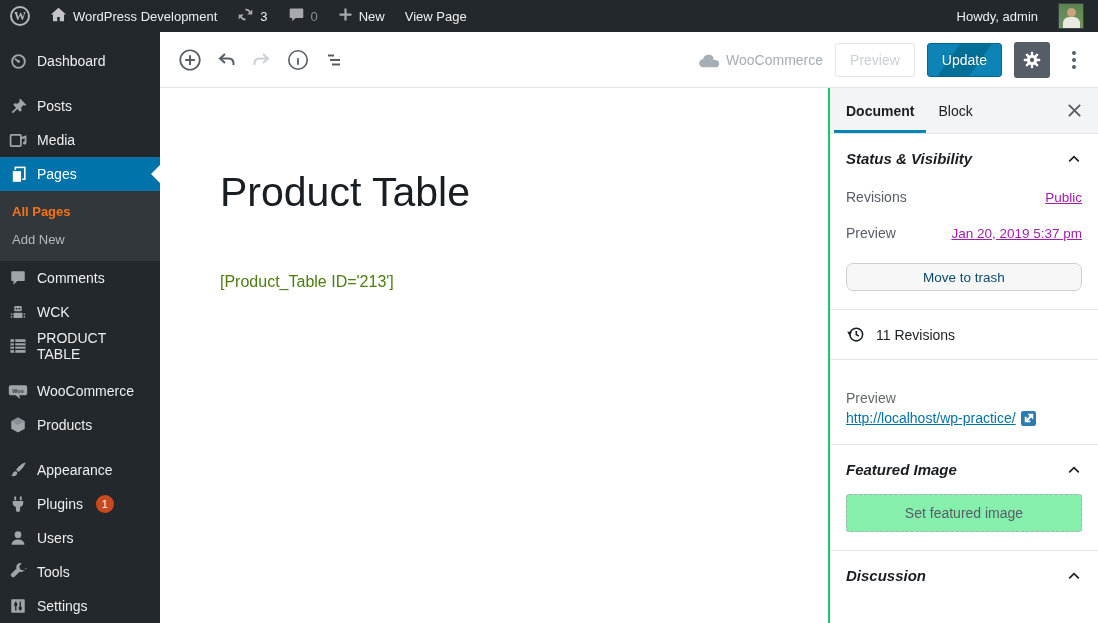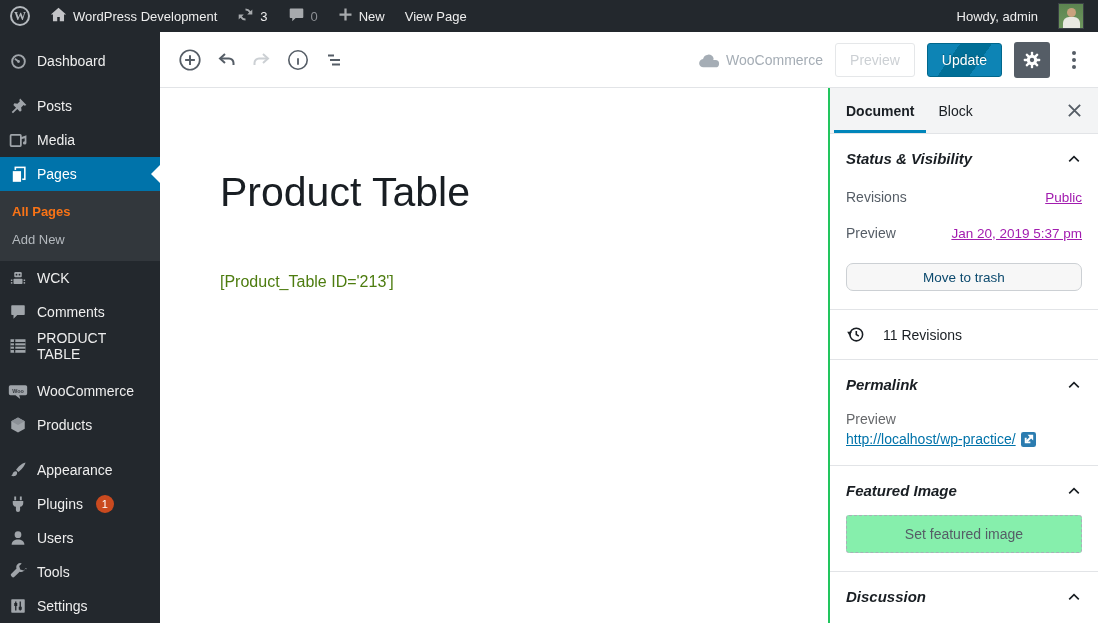--- a/index.html
+++ b/index.html
@@ -68,21 +68,21 @@
 
   .panel-scroll { flex:1; overflow:hidden; }
   .panel-section { border-bottom:1px solid #e2e4e7; padding:14px 16px 18px 16px; }
   .section-head { display:flex; align-items:center; justify-content:space-between; cursor:pointer; padding:2px 0; }
   .section-title { font-size:15px; font-weight:600; color:#191e23;font-style:italic; }
   .kv-row { display:flex; align-items:center; justify-content:space-between; margin-top:20px; }
   .kv-label { font-size:14px; color:#555d66; }
   .kv-link { font-size:13.5px; color:#a21caf; text-decoration:underline; cursor:pointer; }
   .btn-trash { margin-top:22px; width:100%; height:28px; background:#f7f7f7; border:1px solid #ccd0d4; border-radius:7px;
     color:#0c4a6e; font-size:13.5px; cursor:pointer; }
-  .revisions-row { display:flex; align-items:center; gap:18px; padding:15px 16px; border-bottom:1px solid #e2e4e7; cursor:pointer; }
+  .revisions-row { display:flex; align-items:center; gap:11px; padding:15px 16px; border-bottom:1px solid #e2e4e7; cursor:pointer; }
   .revisions-label { font-size:14px; color:#191e23; font-weight:500; }
   .preview-label { margin-top:16px; font-size:14px; color:#66686b; }
   .url-row { margin-top:4px; display:flex; align-items:center; gap:5px; }
   .url-link { font-size:14px; color:#0073aa; text-decoration:underline; cursor:pointer; word-break:break-all; }
   .btn-featured { margin-top:14px; width:100%; height:38px; background:#86efac; border:1px dashed #a8b0b8; border-radius:3px;
     color:#555d66; font-size:14px; cursor:pointer; }
   .section-head-only { border-bottom:none; }
 </style>
 </head>
 <body>
@@ -179,41 +179,41 @@
       <span>Pages</span>
     </div>
 
     <div class="submenu">
       <div class="submenu-item current">All Pages</div>
       <div class="submenu-item">Add New</div>
     </div>
 
     <div class="menu-item">
       <span class="mi-icon">
+        <svg width="18" height="18" viewBox="0 0 24 24">
+            <path fill="#a0a5aa" d="M4 3h16a1 1 0 0 1 1 1v11a1 1 0 0 1-1 1h-9l-5 5v-5H4a1 1 0 0 1-1-1V4a1 1 0 0 1 1-1z"></path>
+          </svg>
+      </span>
+      <span>Comments</span>
+    </div>
+
+    <div class="menu-item">
+      <span class="mi-icon">
         <svg width="18" height="18" viewBox="0 0 24 24" fill="#a0a5aa">
             <rect x="7" y="4" width="10" height="7" rx="1.5"></rect>
             <circle cx="10" cy="7.5" r="1.2" fill="#23282d"></circle>
             <circle cx="14" cy="7.5" r="1.2" fill="#23282d"></circle>
             <rect x="6" y="13" width="12" height="7" rx="1"></rect>
             <rect x="2.5" y="14" width="2" height="2"></rect>
             <rect x="2.5" y="17.5" width="2" height="2"></rect>
             <rect x="19.5" y="14" width="2" height="2"></rect>
             <rect x="19.5" y="17.5" width="2" height="2"></rect>
           </svg>
       </span>
       <span>WCK</span>
-    </div>
-
-    <div class="menu-item">
-      <span class="mi-icon">
-        <svg width="18" height="18" viewBox="0 0 24 24">
-            <path fill="#a0a5aa" d="M4 3h16a1 1 0 0 1 1 1v11a1 1 0 0 1-1 1h-9l-5 5v-5H4a1 1 0 0 1-1-1V4a1 1 0 0 1 1-1z"></path>
-          </svg>
-      </span>
-      <span>Comments</span>
     </div>
 
     <div class="menu-item">
       <span class="mi-icon">
         <svg width="18" height="18" viewBox="0 0 24 24">
             <rect x="2" y="3" width="20" height="18" fill="#a0a5aa"></rect>
             <g stroke="#23282d" stroke-width="1.8">
               <line x1="2" y1="7.5" x2="22" y2="7.5"></line>
               <line x1="2" y1="12" x2="22" y2="12"></line>
               <line x1="2" y1="16.5" x2="22" y2="16.5"></line>
@@ -418,26 +418,20 @@
           <div class="revisions-row">
             <svg width="19" height="19" viewBox="0 0 24 24">
               <circle cx="13" cy="12" r="8" fill="none" stroke="#191e23" stroke-width="2"></circle>
               <path d="M13 7.5V12l3.2 2" fill="none" stroke="#191e23" stroke-width="2"></path>
               <path d="M1.5 8.5h6l-3 5z" fill="#191e23"></path>
             </svg>
             <span class="revisions-label">11 Revisions</span>
           </div>
 
           <div class="panel-section">
-            <div class="section-head">
-              <span class="section-title">Permalink</span>
-              <svg width="16" height="16" viewBox="0 0 20 20">
-                  <path d="M4 13l6-6 6 6" fill="none" stroke="#191e23" stroke-width="2"></path>
-                </svg>
-            </div>
             <div class="preview-label">Preview</div>
             <div class="url-row">
               <span class="url-link">http://localhost/wp-practice/</span>
               <svg width="15" height="15" viewBox="0 0 16 16">
                 <rect width="16" height="16" rx="2.5" fill="#2b7cb0"></rect>
                 <path d="M7 3h6v6L10.8 6.8 6.8 10.8 5.2 9.2l4-4z" fill="#ffffff"></path>
                 <path d="M4 6v6h6v-2H6V6z" fill="#ffffff"></path>
               </svg>
             </div>
           </div>

